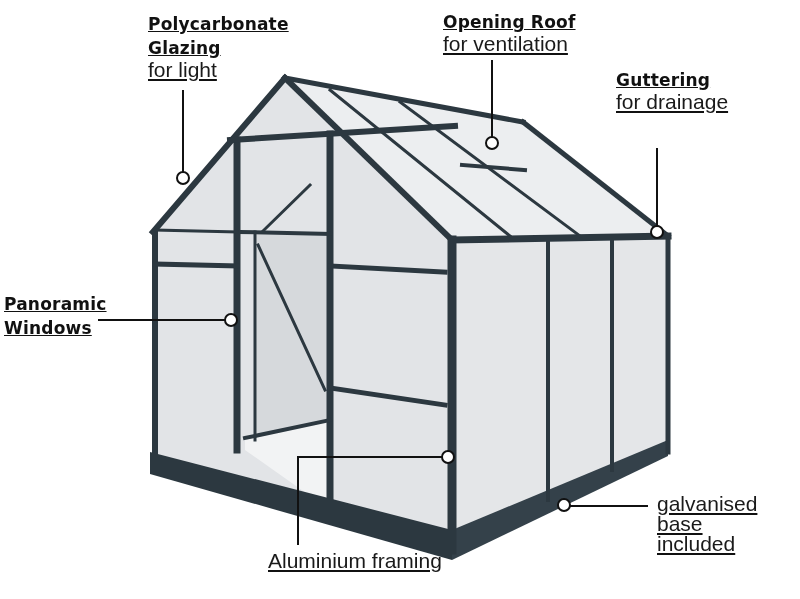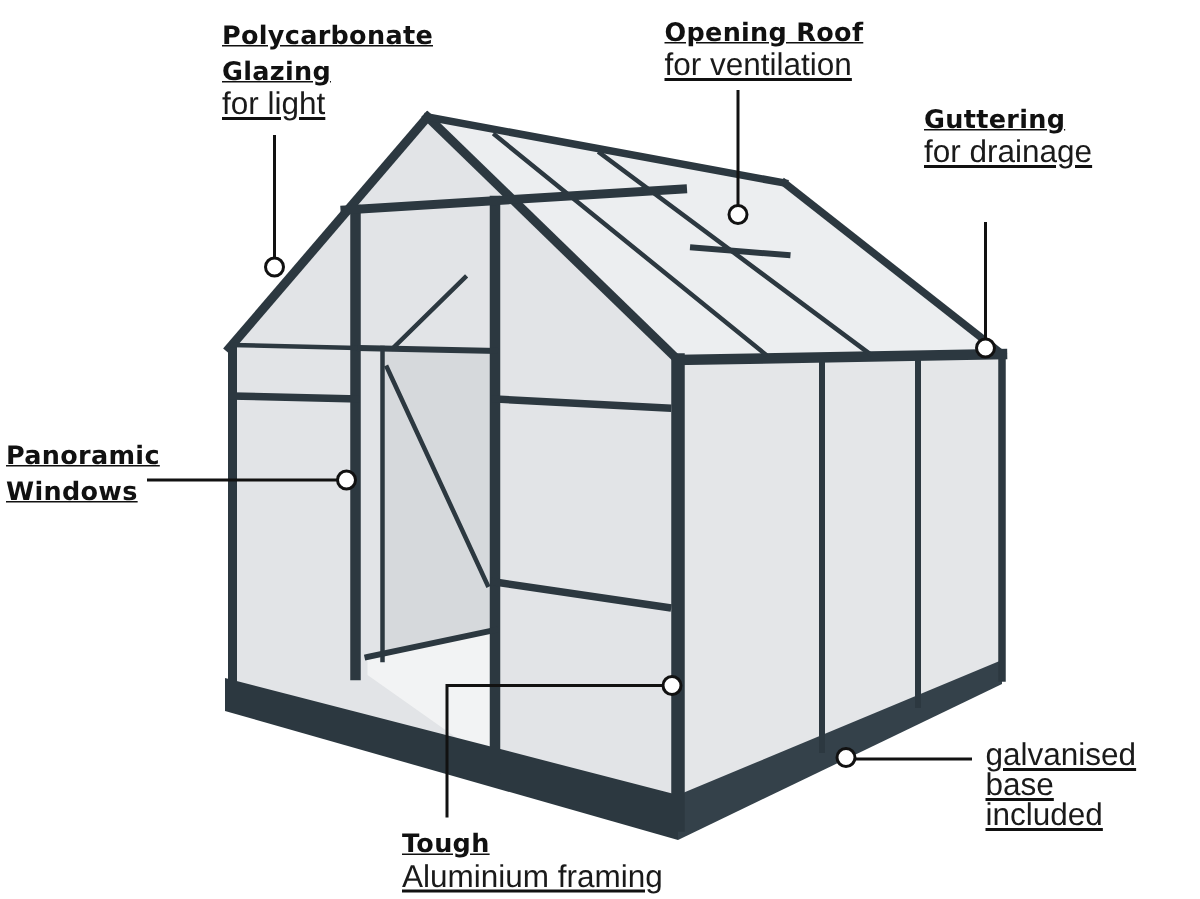--- a/index.html
+++ b/index.html
@@ -100,15 +100,14 @@
   <div class="title">Panoramic</div>
   <div class="title">Windows</div>
 </div>
 
 <div class="label" style="left:657px; top:494px;">
   <div class="sub">galvanised base</div>
   <div class="sub">included</div>
 </div>
 
 <div class="label" style="left:268px; top:551px;">
-  <div class="title">Tough</div>
   <div class="sub">Aluminium framing</div>
 </div>
 
 </body></html>

